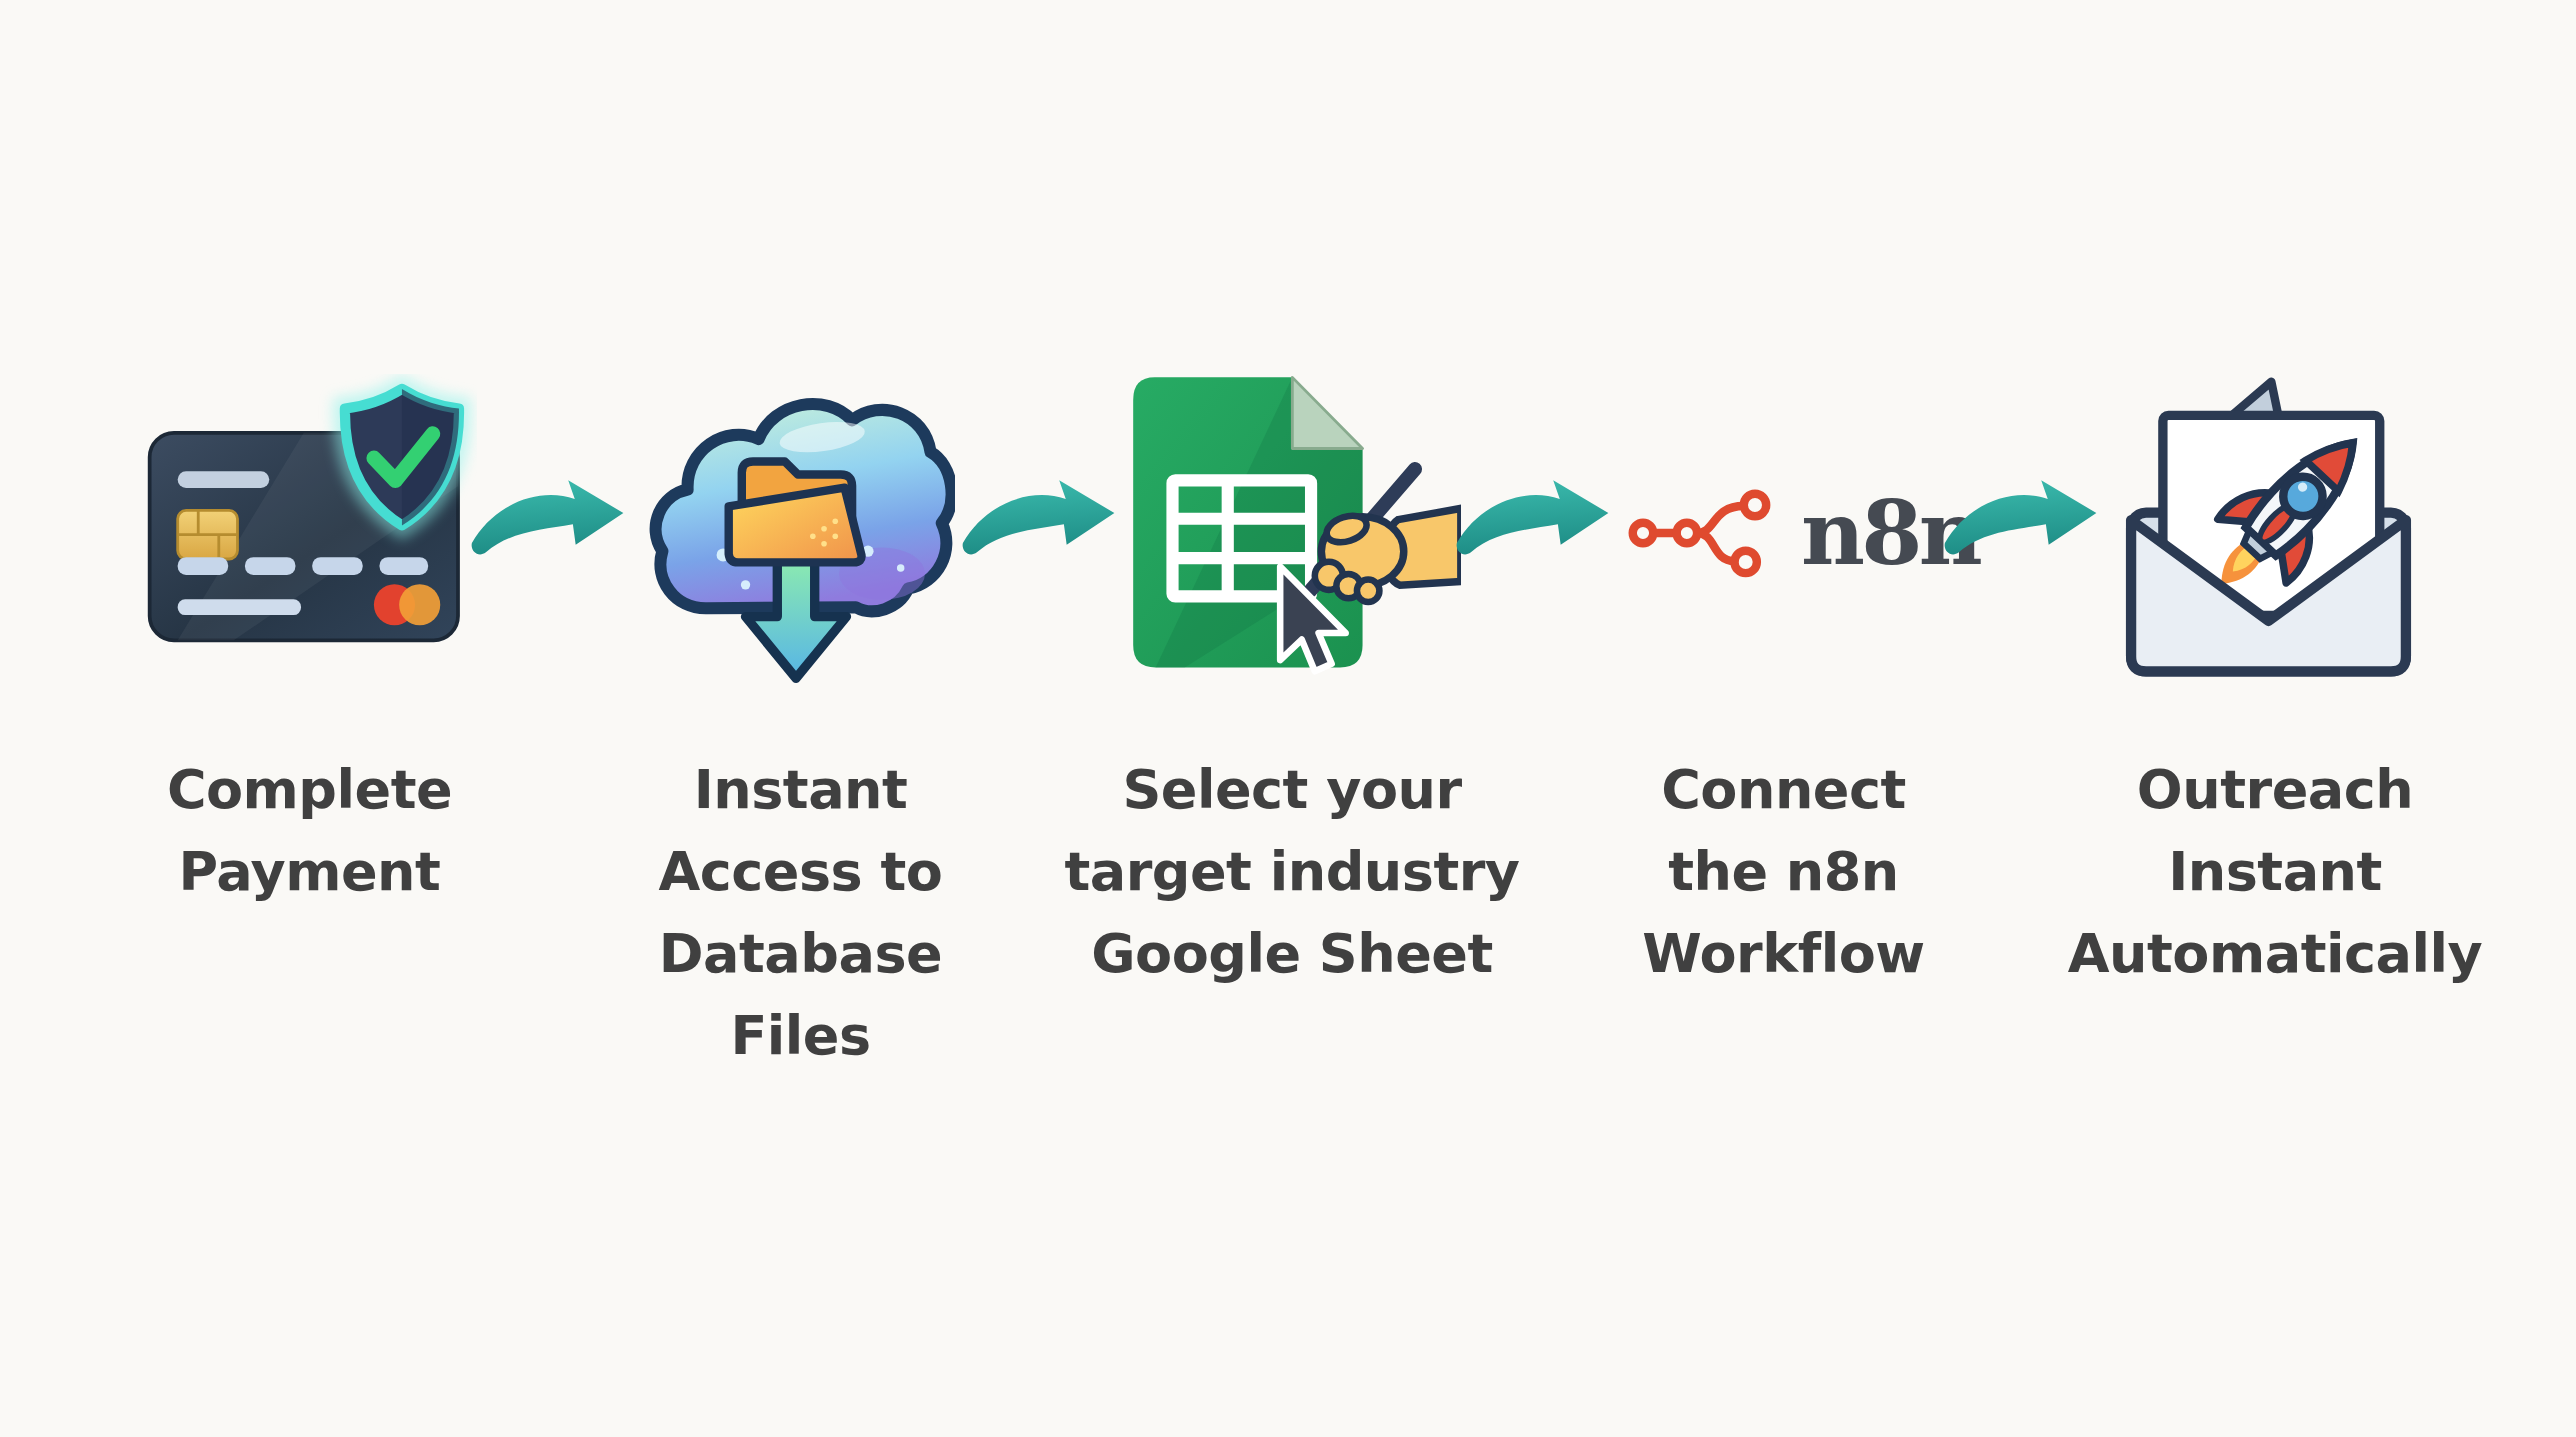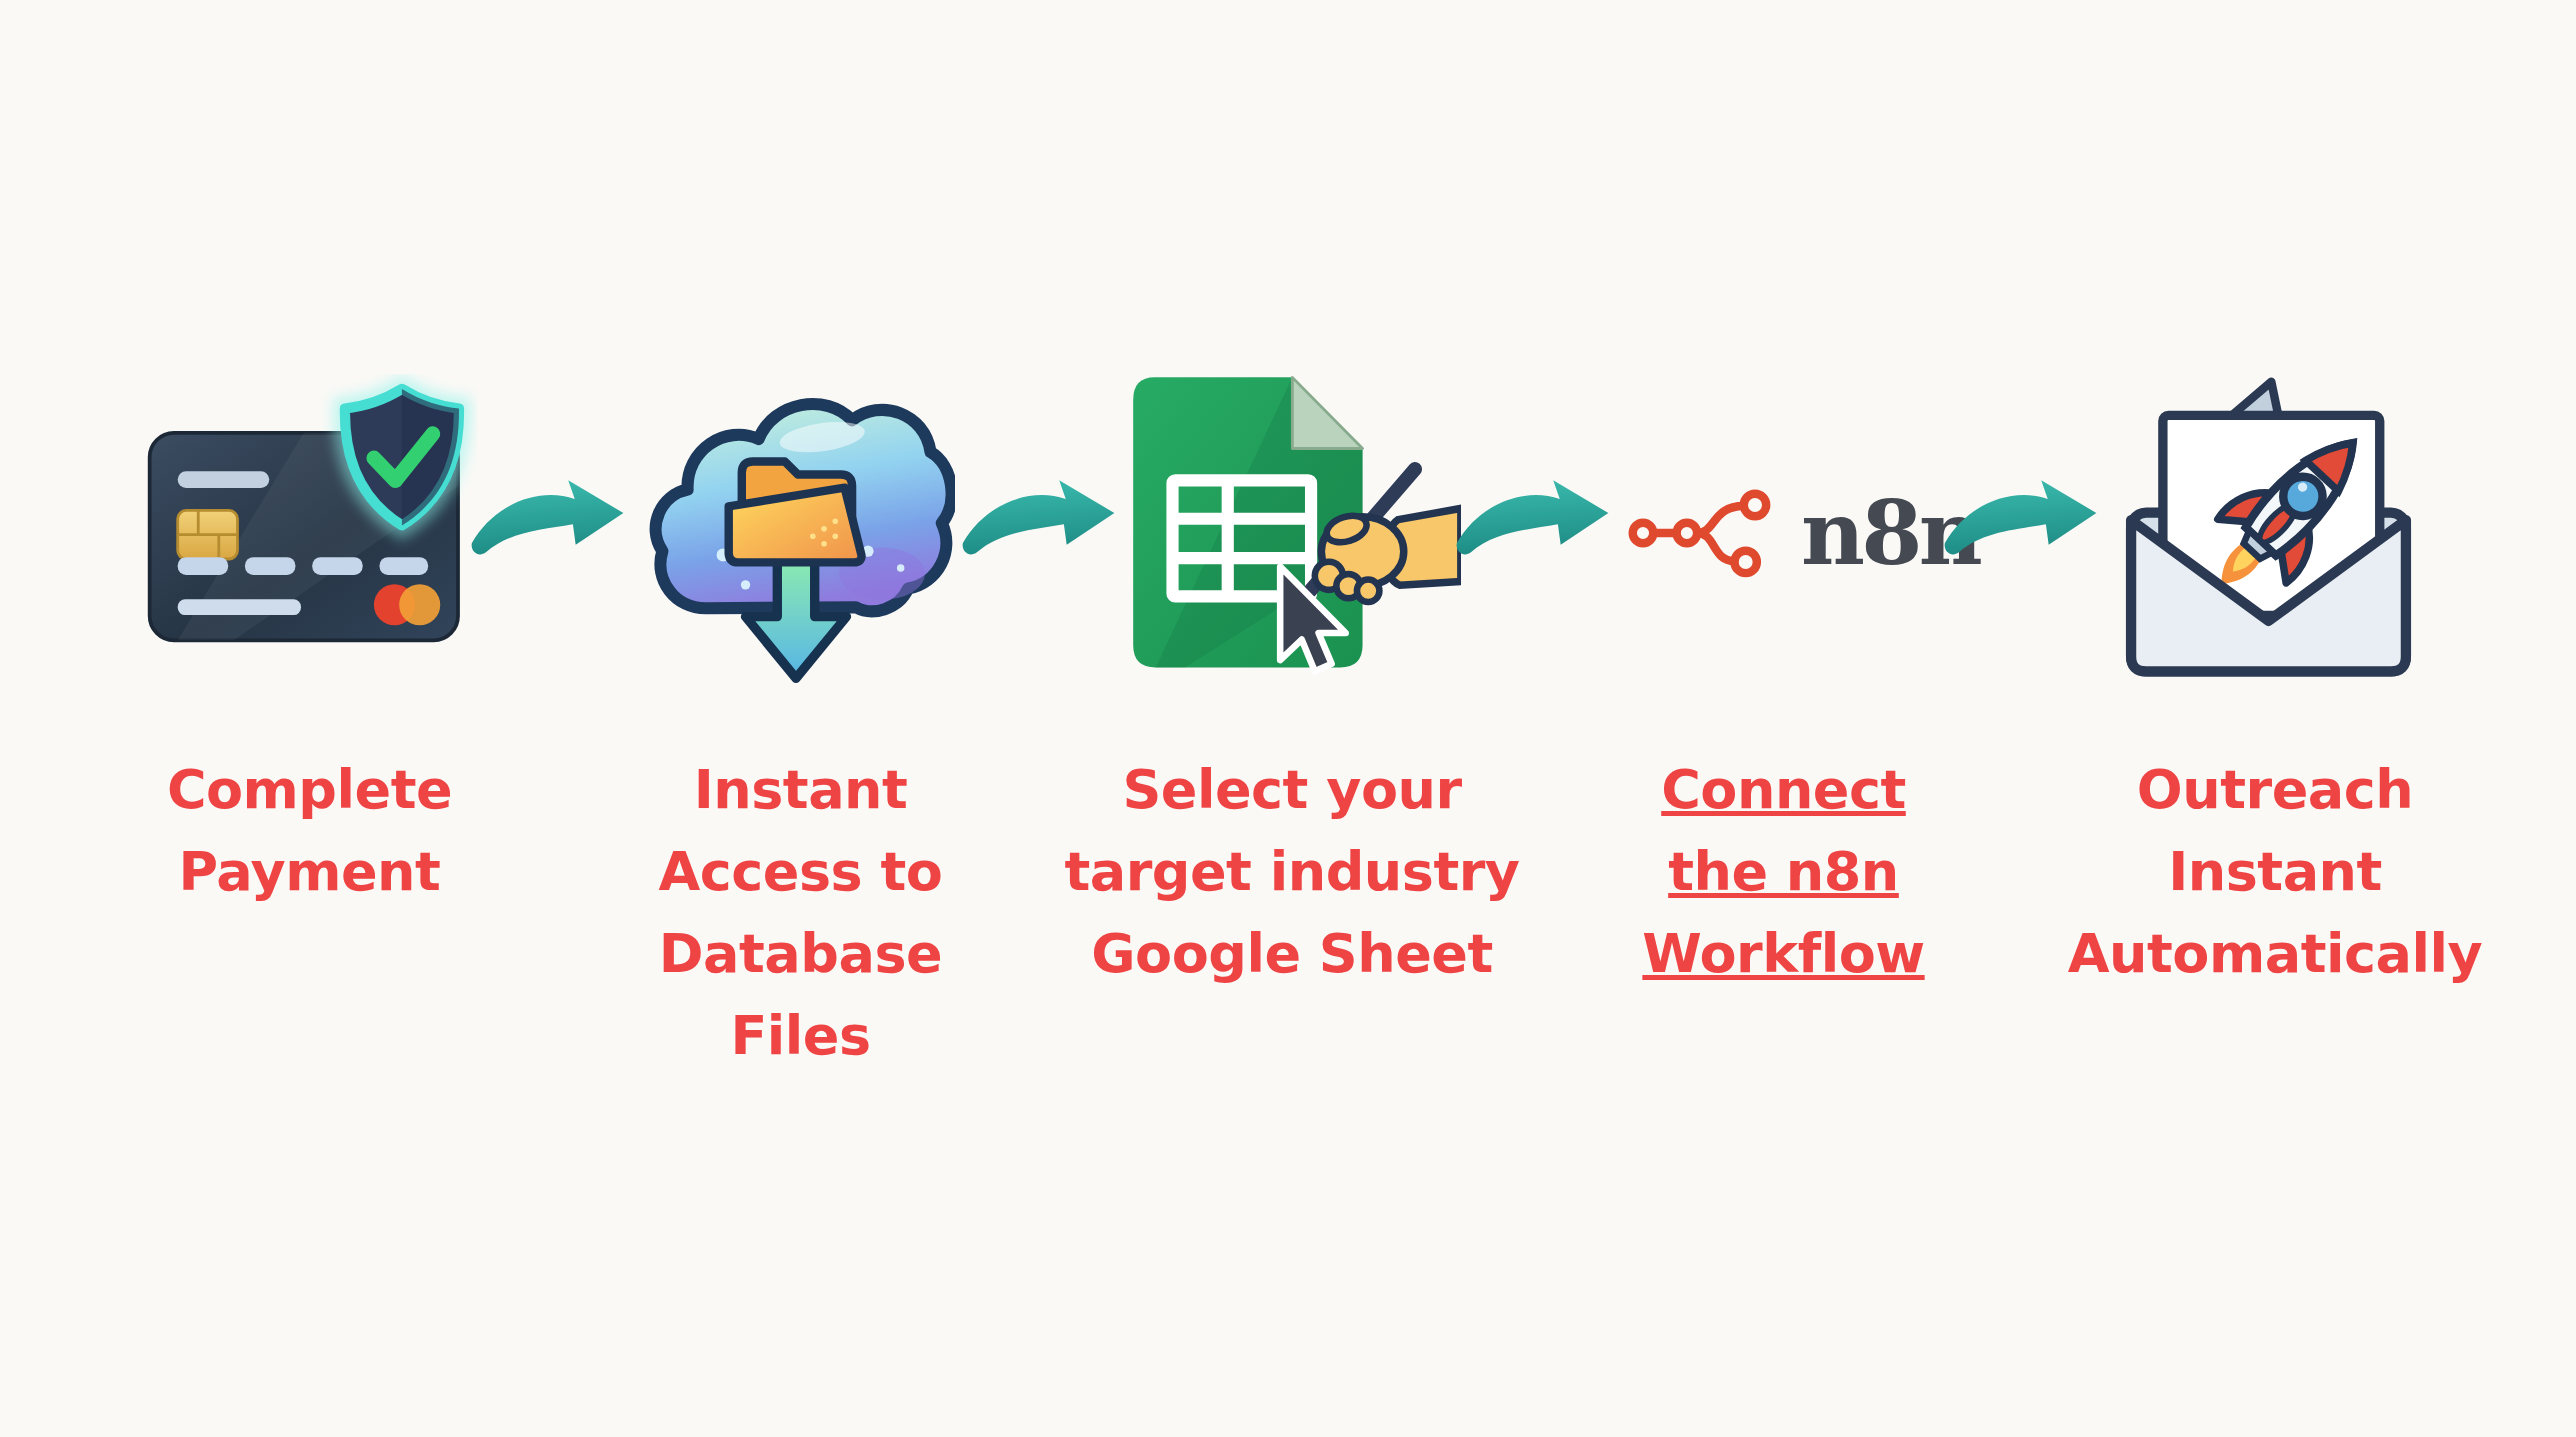--- a/index.html
+++ b/index.html
@@ -13,26 +13,26 @@
   .icon-box{position:absolute;}
   .step-label{
     position:absolute;
     top:749px;
     text-align:center;
     white-space:pre-line;
     font-weight:800;
     font-size:54px;
     line-height:82px;
     letter-spacing:-0.5px;
-    color:#ef4444;
+    color:#404040;
   }
   .lbl-1{left:66px;width:487px;}
   .lbl-2{left:557px;width:487px;}
   .lbl-3{left:1025px;width:534px;}
-  .lbl-4{left:1540px;width:487px;text-decoration:underline;}
+  .lbl-4{left:1540px;width:487px;}
   .lbl-5{left:2008px;width:534px;}
   .arrow{position:absolute;top:470px;}
   .arr-1{left:466px;}
   .arr-2{left:957px;}
   .arr-3{left:1451px;}
   .arr-4{left:1939px;}
   .n8n-row{
     position:absolute;left:1624px;top:473px;height:120px;
     display:flex;align-items:center;gap:13px;
   }

